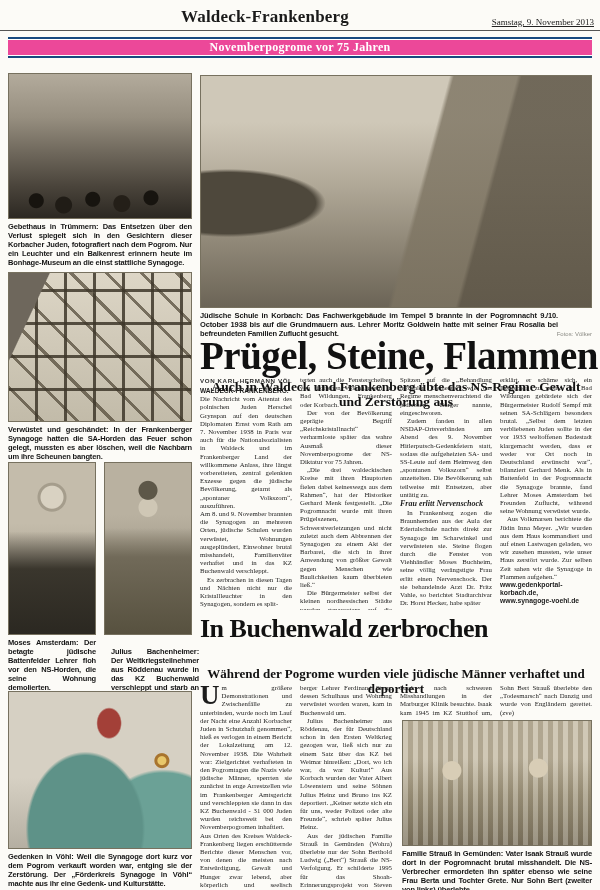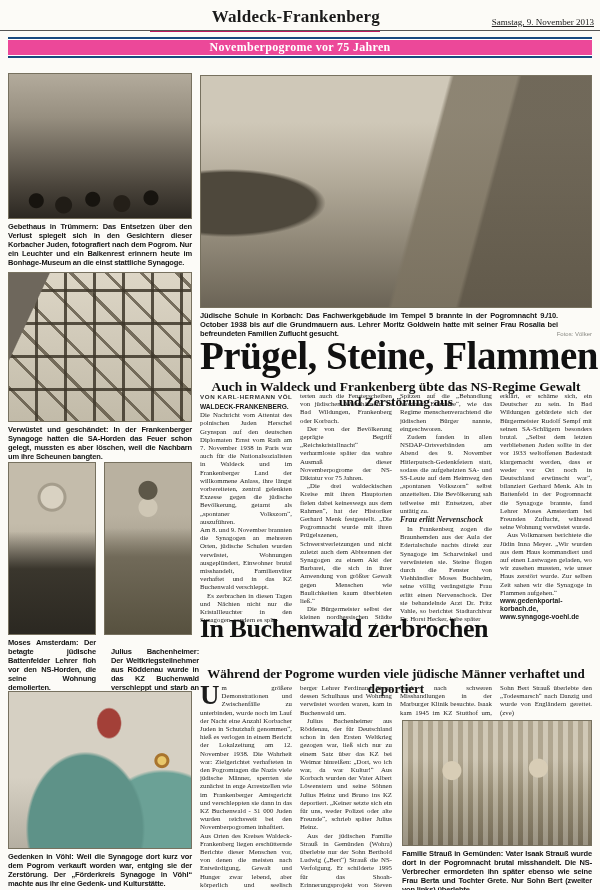--- a/index.html
+++ b/index.html
@@ -1,23 +1,23 @@
 <!DOCTYPE html>
 <html lang="de"><head>
 <meta charset="utf-8">
 <style>
   html,body{margin:0;padding:0;}
   body{width:600px;height:890px;position:relative;background:#fcfbf7;color:#1a1a1a;
        font-family:"Liberation Serif",serif;overflow:hidden;}
   .abs{position:absolute;}
 
   
-  .masthead{left:150px;top:7px;width:230px;text-align:right;
+  .masthead{left:150px;top:7px;width:230px;text-align:center;
             font:bold 17px/20px "Liberation Serif",serif;letter-spacing:.2px;
-            border-bottom:1px solid #be185d;padding-bottom:4px;}
+            border-bottom:1px solid #be185d;padding-bottom:12px;}
   .page-rule{left:0;top:30px;width:600px;border-top:1px solid #555;}
   .issue-date{right:6px;top:17px;font:9px/10px "Liberation Serif",serif;color:#222;text-decoration:underline;}
 
   
   .banner{left:8px;top:37px;width:584px;border-top:2px solid #17497f;border-bottom:2px solid #17497f;
           background:#fff;padding:1px 0;}
   .banner-inner{background:#ec4899;color:#fff;text-align:center;
           font:bold 12px/15px "Liberation Serif",serif;letter-spacing:.3px;}
 
   
@@ -70,21 +70,21 @@
             letter-spacing:-.5px;white-space:nowrap;}
   .h1a{left:200px;top:336px;width:392px;font-size:39px;line-height:40px;}
   .h2a{left:200px;top:612px;width:392px;font-size:26px;line-height:34px;}
   .subhead{left:200px;width:392px;font:bold 13.5px/15px "Liberation Serif",serif;color:#111;text-align:center;}
   .sh1{top:379px;} .sh2{top:666px;font-size:13px;}
 
   .col{width:92px;overflow:hidden;font:6.8px/8.2px "Liberation Serif",serif;
        text-align:justify;color:#1c1c1c;}
   .col p{margin:0;}
   .col p + p{text-indent:7px;}
-  .row1{top:392px;height:234px;}
+  .row1{top:376px;height:234px;}
   .c1{left:200px;} .c2{left:300px;} .c3{left:400px;} .c4{left:500px;}
   .row2{top:684px;height:204px;}
   .row2.short{height:34px;}
 
   .byline{font:bold 6.2px/9px "Liberation Sans",sans-serif;letter-spacing:.6px;
           color:#333;margin-bottom:2px;white-space:nowrap;}
   .lead{font-weight:bold;font-family:"Liberation Sans",sans-serif;font-size:6.6px;}
   .crosshead{font:bold italic 8px/10px "Liberation Serif",serif;margin:3px 0 2px;text-indent:0;}
   .weblink{display:block;font:bold 6.8px/8.2px "Liberation Sans",sans-serif;text-align:left;
            color:#1c1c1c;text-decoration:none;}

